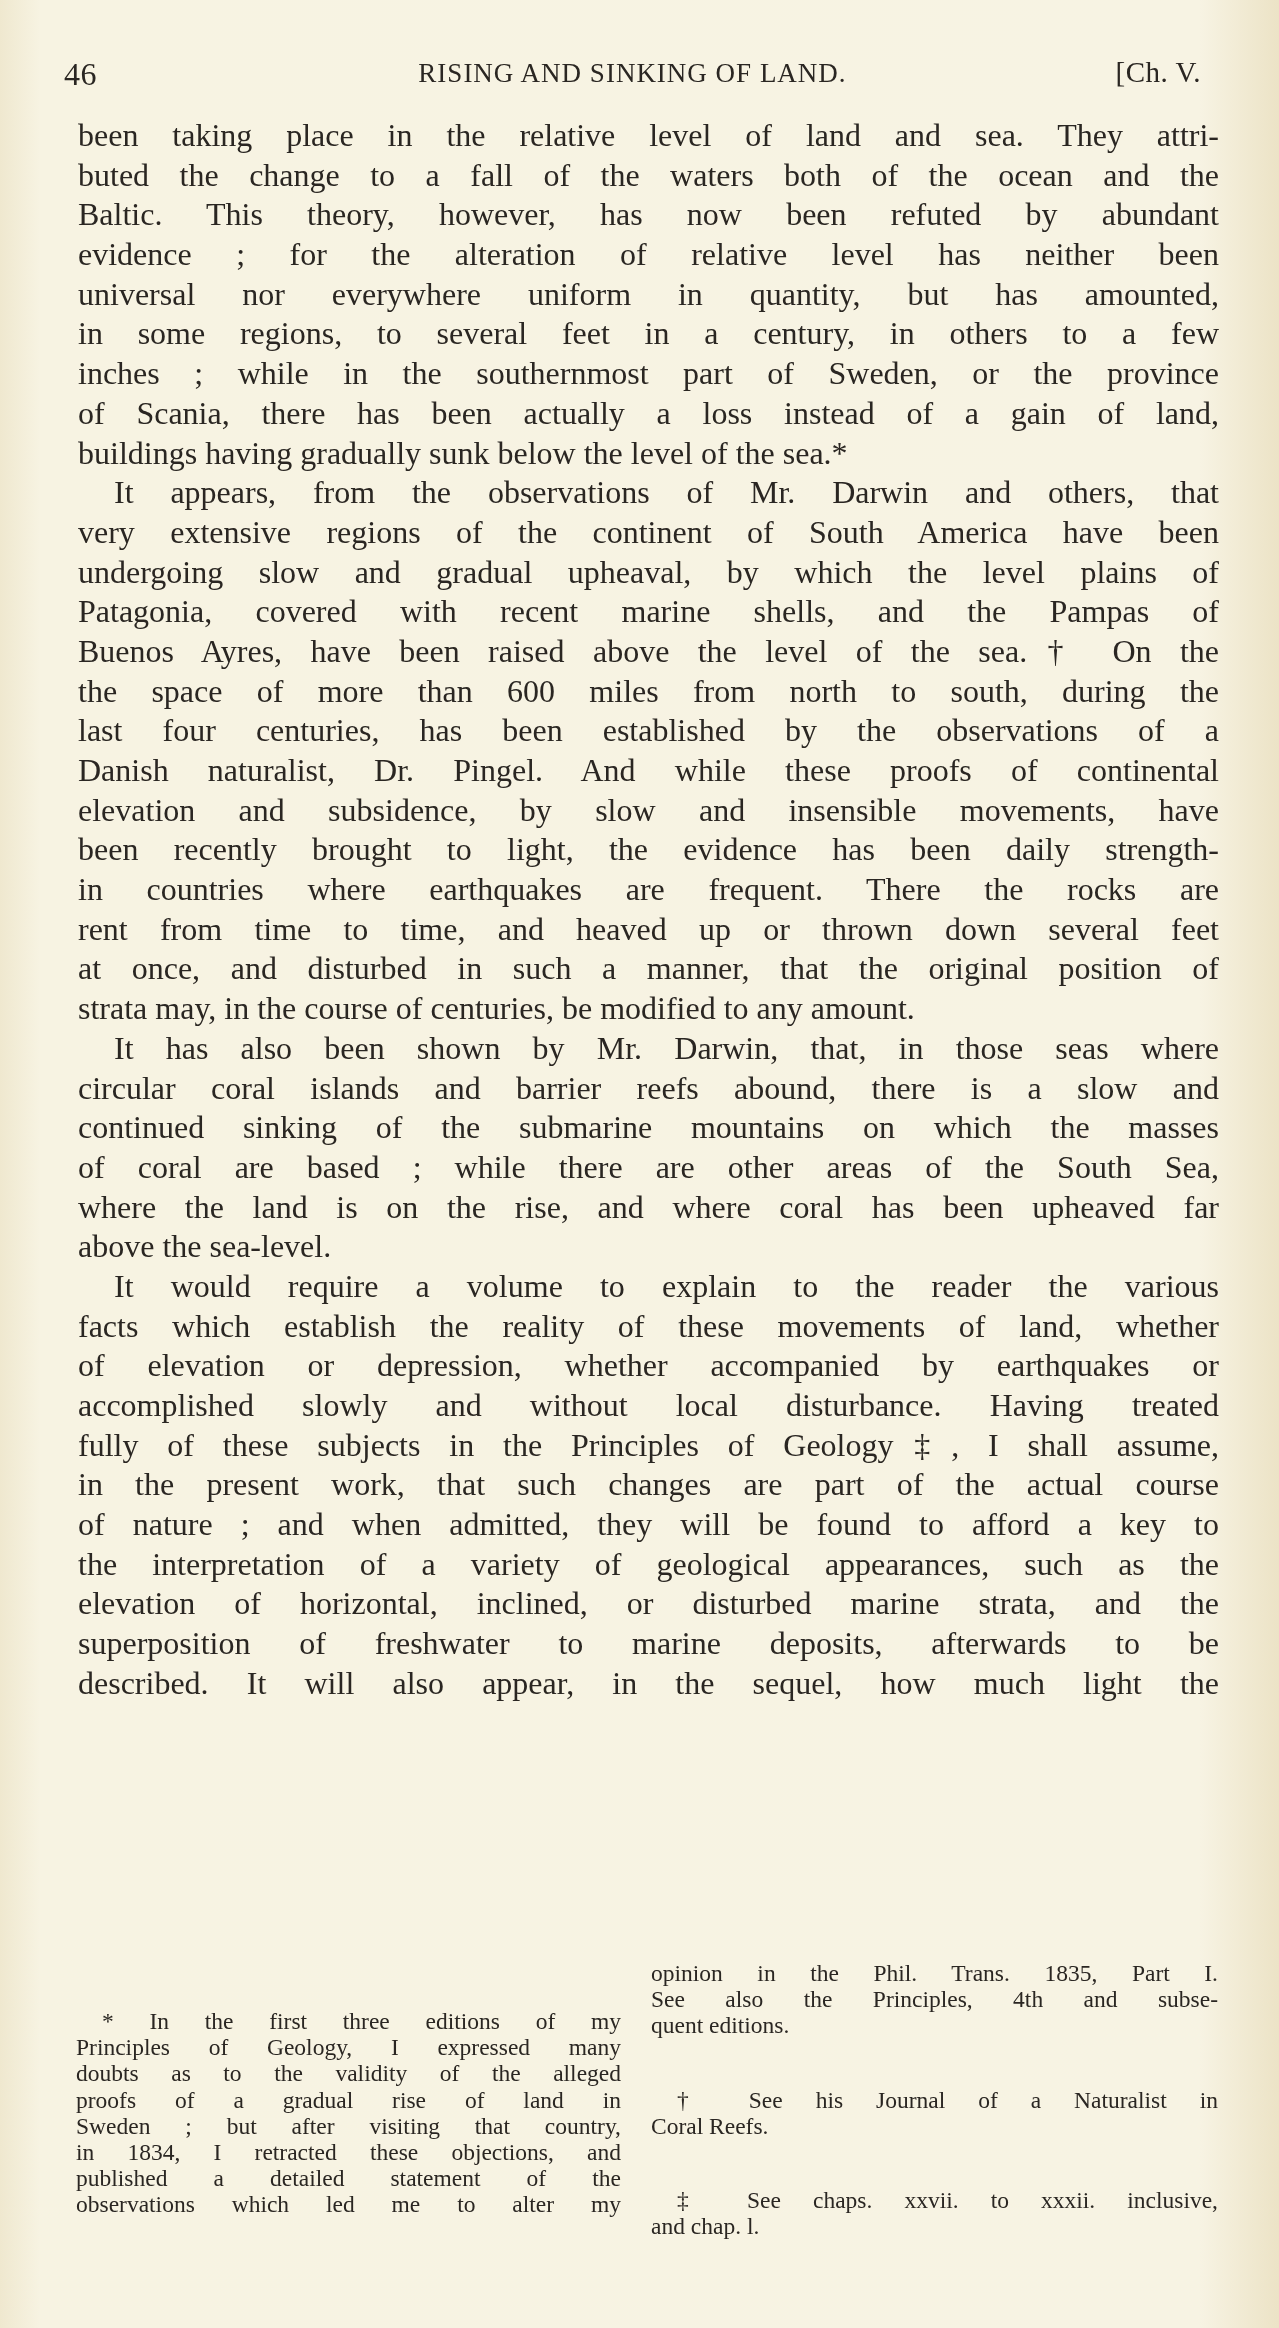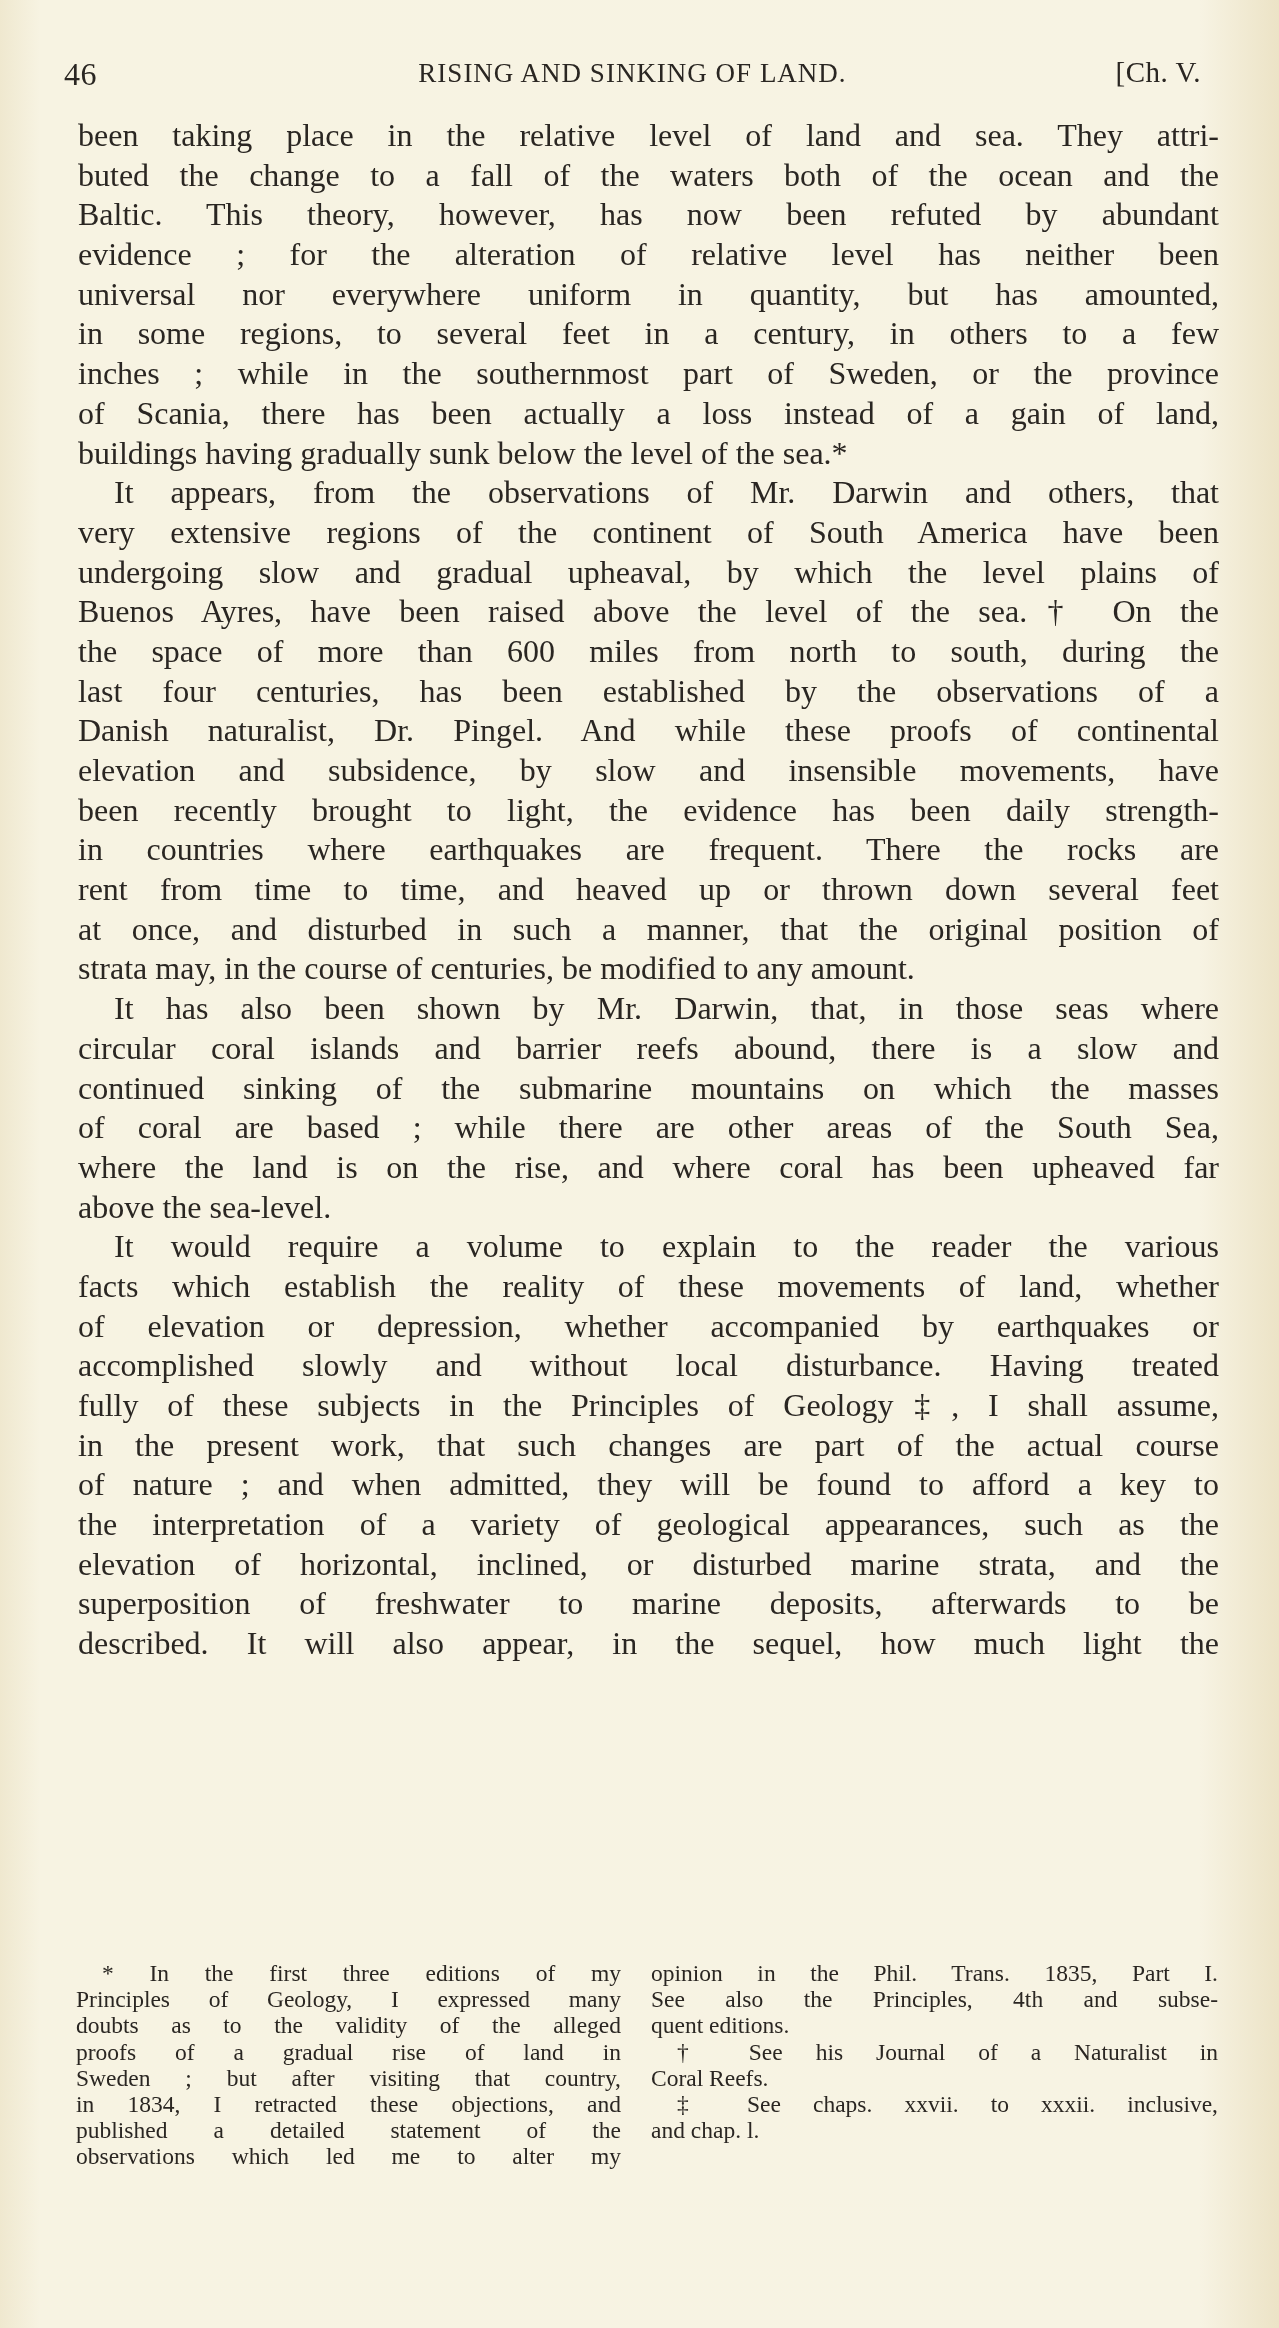--- a/index.html
+++ b/index.html
@@ -31,21 +31,21 @@
   .line.indent { padding-left: 36px; }
   .footnotes {
     position: absolute; top: 1960px; left: 76px; width: 1142px;
     font-size: 23.5px; line-height: 26.2px;
   }
   .fcol { position: absolute; top: 0; width: 545px; }
   .fcol.left { left: 0; }
   .fcol.right { left: 575px; width: 567px; }
   .fline { display: block; height: 26.2px; white-space: nowrap; text-align: justify; text-align-last: justify; }
   .fline.last { text-align-last: left; }
-  .fline.indent { padding-left: 26px; }
+  .fline.indent { padding-left: 26px; margin-top: 48px; }
 </style>
 </head>
 <body>
 
 <div class="header">
   <span class="pno">46</span>
   <span class="title">Rising and Sinking of Land.</span>
   <span class="chap">[Ch. V.</span>
 </div>
 
@@ -55,20 +55,21 @@
     <span class="line">Baltic.  This theory, however, has now been refuted by abundant</span>
     <span class="line">evidence ; for the alteration of relative level has neither been</span>
     <span class="line">universal nor everywhere uniform in quantity, but has amounted,</span>
     <span class="line">in some regions, to several feet in a century, in others to a few</span>
     <span class="line">inches ; while in the southernmost part of Sweden, or the province</span>
     <span class="line">of Scania, there has been actually a loss instead of a gain of land,</span>
     <span class="line last">buildings having gradually sunk below the level of the sea.*</span>
     <span class="line indent">It appears, from the observations of Mr. Darwin and others, that</span>
     <span class="line">very extensive regions of the continent of South America have been</span>
     <span class="line">undergoing slow and gradual upheaval, by which the level plains of</span>
+    <span class="line">Patagonia, covered with recent marine shells, and the Pampas of</span>
     <span class="line">Buenos Ayres, have been raised above the level of the sea.†  On the</span>
     <span class="line">the space of more than 600 miles from north to south, during the</span>
     <span class="line">last four centuries, has been established by the observations of a</span>
     <span class="line">Danish naturalist, Dr. Pingel.  And while these proofs of continental</span>
     <span class="line">elevation and subsidence, by slow and insensible movements, have</span>
     <span class="line">been recently brought to light, the evidence has been daily strength-</span>
     <span class="line">in countries where earthquakes are frequent.  There the rocks are</span>
     <span class="line">rent from time to time, and heaved up or thrown down several feet</span>
     <span class="line">at once, and disturbed in such a manner, that the original position of</span>
     <span class="line last">strata may, in the course of centuries, be modified to any amount.</span>

